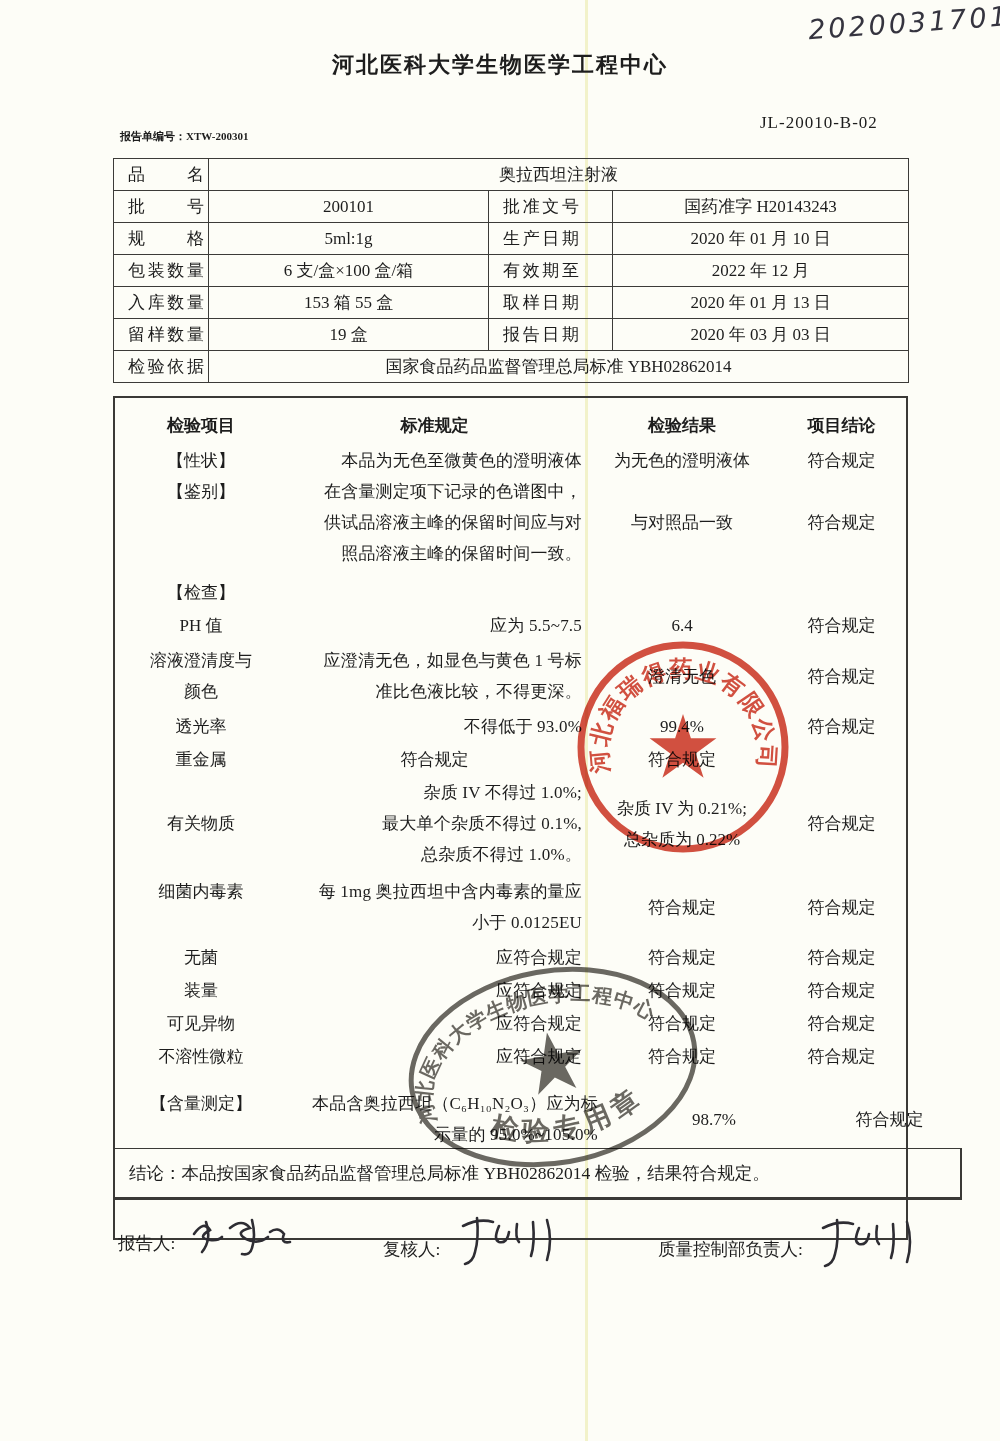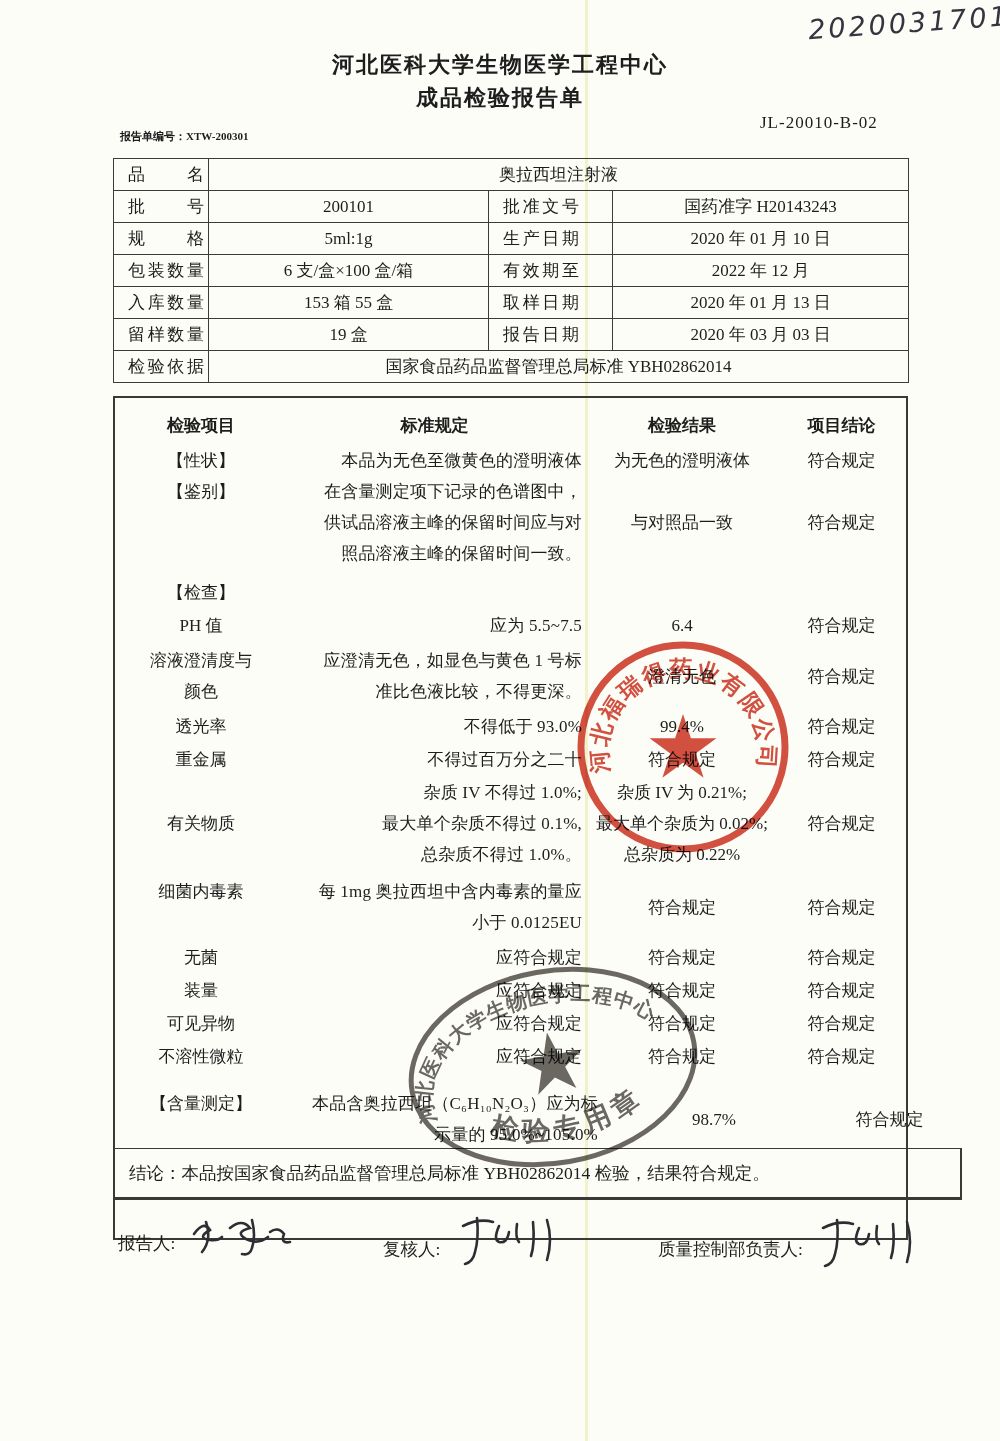--- a/index.html
+++ b/index.html
@@ -90,21 +90,20 @@
   .stamp-dark{top:952px;left:398px;opacity:0.85;transform:rotate(-10deg);}
 </style>
 </head>
 <body>
 
 <div class="page">
   <div class="scanline"></div>
 
   <div class="handwritten">2020031701</div>
   <div class="org-title">河北医科大学生物医学工程中心</div>
-  <div class="doc-title">成品检验报告单</div>
   <div class="form-code">JL-20010-B-02</div>
   <div class="report-no">报告单编号：XTW-200301</div>
 
   <table class="info">
     <colgroup>
         <col class="c1">
         <col class="c2">
         <col class="c3">
         <col class="c4">
       </colgroup>
@@ -237,42 +236,38 @@
             <div>99.4%</div>
           </div>
           <div class="cell c-concl">
             <div>符合规定</div>
           </div>
         </div>
         <div class="rrow" style="margin-top: 2px;">
           <div class="cell c-item">
             <div>重金属</div>
           </div>
-          <div class="cell c-std">
-            <div>不得过百万分之二十</div>
-          </div>
           <div class="cell c-result">
             <div>符合规定</div>
           </div>
           <div class="cell c-concl">
             <div>符合规定</div>
           </div>
         </div>
         <div class="rrow" style="margin-top: 2px;">
           <div class="cell c-item">
             <div>有关物质</div>
           </div>
           <div class="cell c-std">
             <div>杂质 IV 不得过 1.0%;</div>
             <div>最大单个杂质不得过 0.1%,</div>
             <div>总杂质不得过 1.0%。</div>
           </div>
           <div class="cell c-result">
             <div>杂质 IV 为 0.21%;</div>
-            <div>最大单个杂质为 0.02%;</div>
             <div>总杂质为 0.22%</div>
           </div>
           <div class="cell c-concl">
             <div>符合规定</div>
           </div>
         </div>
         <div class="rrow" style="margin-top: 6px;">
           <div class="cell c-item top">
             <div>细菌内毒素</div>
           </div>

